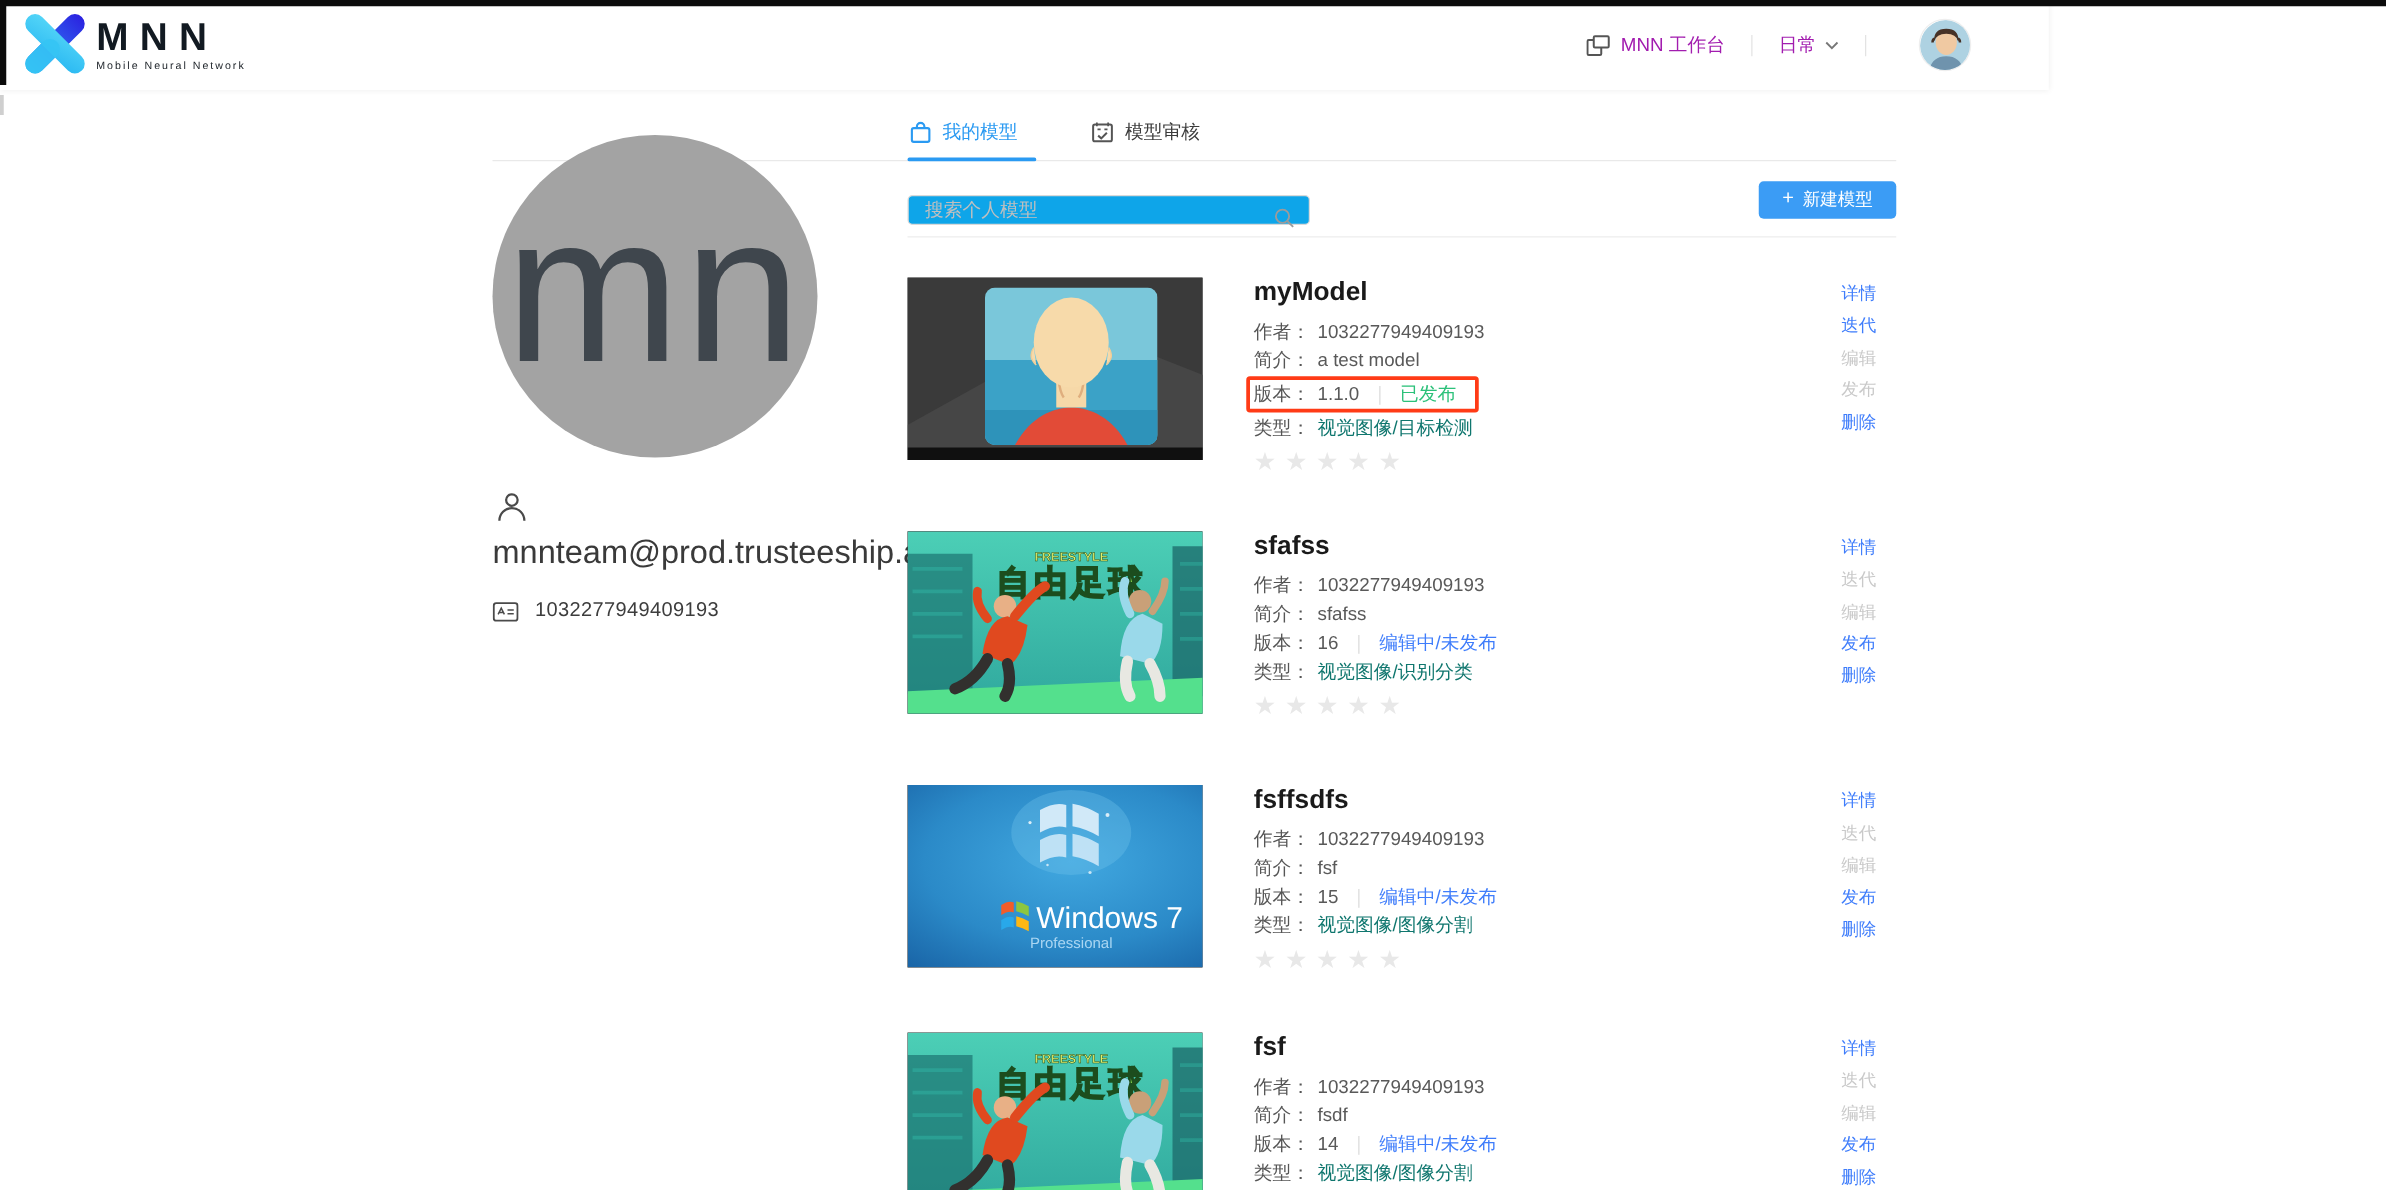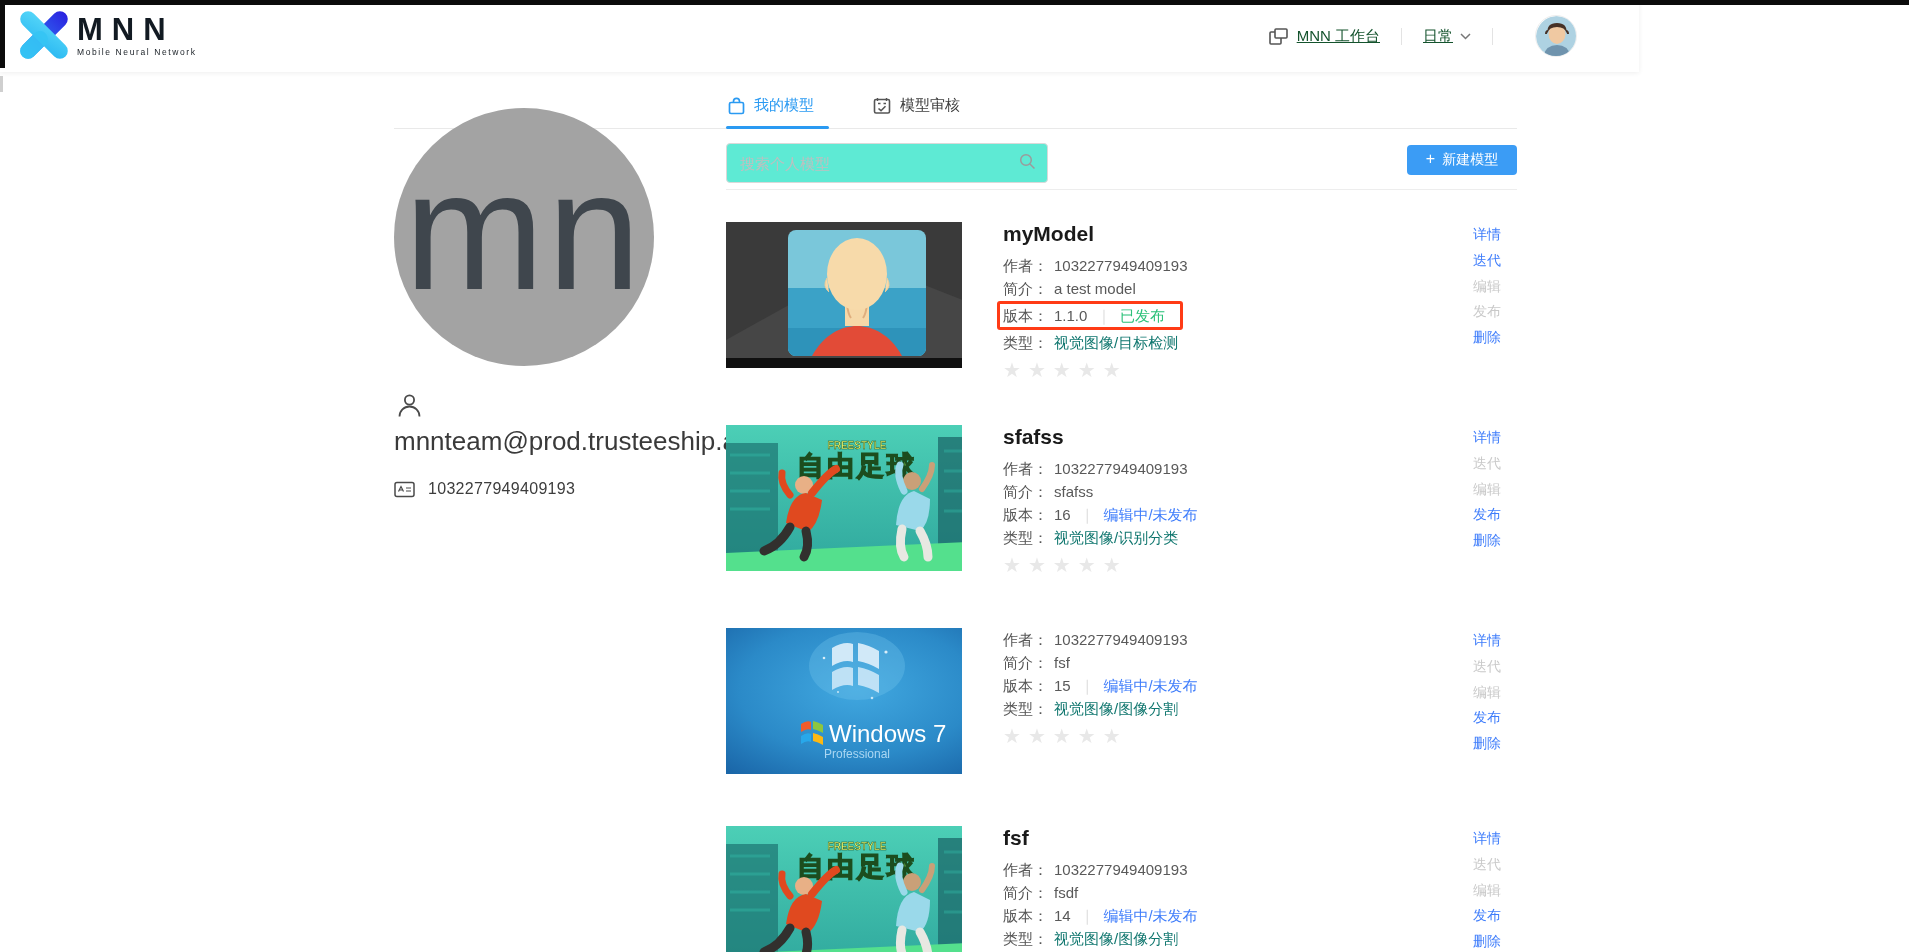--- a/index.html
+++ b/index.html
@@ -15,21 +15,21 @@
   
   .header { position:absolute; left:0; top:0; width:1639px; height:72px; background:#fff;
     box-shadow:0 1px 5px rgba(0,0,0,.07); z-index:40; }
   .logo-wrap { position:absolute; left:17px; top:8px; display:flex; align-items:center; }
   .logo-mark { width:54px; height:54px; }
   .logo-text-block { margin-left:6px; }
   .logo-title { font-size:31px; font-weight:bold; letter-spacing:9px; color:#121a22; line-height:32px; }
   .logo-sub { font-size:8.5px; font-weight:normal; letter-spacing:1.6px; color:#20262c; margin-top:1px; }
   .header-right { position:absolute; right:62px; top:5px; height:62px; display:flex; align-items:center; }
   .wb-item { display:flex; align-items:center; gap:9px; cursor:pointer; }
-  .wb-label, .env-label { font-size:15px; color:#14532d;text-decoration:underline; }
+  .wb-label, .env-label { font-size:15px; color:#a21caf; }
   .hdr-sep { width:1px; height:17px; background:#e3e3e3; margin:0 21px; }
   .env-item { display:flex; align-items:center; gap:7px; cursor:pointer; }
   .hdr-avatar { width:42px; height:42px; border-radius:50%; overflow:hidden; margin-left:21px; cursor:pointer;
     border:1px solid #eee; }
 
   
   .tabbar-line { position:absolute; left:394px; top:128px; width:1123px; height:1px; background:#e9e9e9; z-index:1; }
 
   
   .profile { position:absolute; left:394px; top:108px; z-index:2; }
@@ -47,22 +47,22 @@
   .main > * { pointer-events:auto; }
 
   .tab { position:absolute; display:flex; align-items:center; gap:9px; cursor:pointer; }
   .tab-my { left:728px; top:96px; }
   .tab-review { left:873px; top:96px; }
   .tab-label { font-size:15px; }
   .tab-my .tab-label { color:#2a9af2; }
   .tab-review .tab-label { color:#3c3c3c; }
   .tab-underline { position:absolute; left:726px; top:126px; width:103px; height:3px; background:#2a9af2; border-radius:2px; }
 
-  .search-box { position:absolute; left:726px; top:143px; width:322px; height:40px;
-    border:1px solid #d9d9d9; border-radius:4px; background:#5eead4; }
+  .search-box { position:absolute; left:726px; top:156px; width:322px; height:24px;
+    border:1px solid #d9d9d9; border-radius:4px; background:#0ea5e9; }
   .search-box input { position:absolute; inset:0; border:0; outline:none; background:transparent;
     padding:0 38px 0 13px; font-size:15px; color:#333;
     font-family:"Liberation Sans","DejaVu Sans",sans-serif; }
   .search-box input::placeholder { color:#bfbfbf; }
   .search-glass { position:absolute; right:11px; top:9px; }
 
   .new-model-btn { position:absolute; left:1407px; top:145px; width:110px; height:30px;
     background:#3b9cf5; border:0; border-radius:4px; color:#fff; font-size:14px;
     display:flex; align-items:center; justify-content:center; gap:7px; cursor:pointer;
     font-family:"Liberation Sans","DejaVu Sans",sans-serif; }
@@ -354,20 +354,21 @@
             <path d="M75 96 q6 -4 10 -2 l0 8 q-4 -2 -10 2 z" fill="#f25c2a"></path>
             <path d="M87 93 q5 1 10 4 l0 8 q-5 -3 -10 -4 z" fill="#8dc63f"></path>
             <path d="M75 108 q6 -4 10 -2 l0 8 q-4 -2 -10 2 z" fill="#28a8ea"></path>
             <path d="M87 105 q5 1 10 4 l0 8 q-5 -3 -10 -4 z" fill="#fdb813"></path>
           </g>
           <text x="103" y="114" font-size="24" fill="#ffffff">Windows 7</text>
           <text x="131" y="130" text-anchor="middle" font-size="12" fill="#aad6f2">Professional</text>
         </svg>
       </div>
       <div class="card-body">
+        <div class="card-title">fsffsdfs</div>
         <div class="meta-row">
             <span class="meta-label">作者：</span>
             <span>1032277949409193</span>
           </div>
         <div class="meta-row">
             <span class="meta-label">简介：</span>
             <span>fsf</span>
           </div>
         <div class="meta-row">
           <span class="meta-label">版本：</span>

